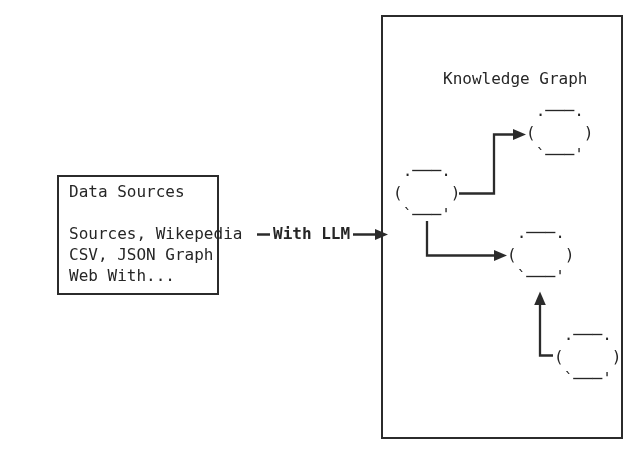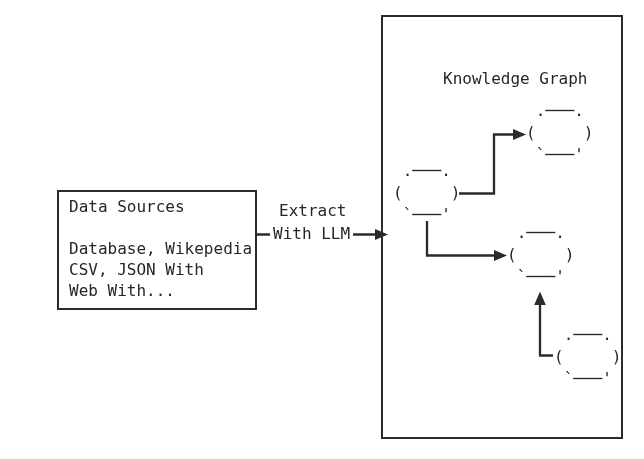--- a/index.html
+++ b/index.html
@@ -16,34 +16,34 @@
     width: 644px; height: 459px;
     pointer-events: none;
   }
   .box {
     position: absolute;
     box-sizing: border-box;
     border: 2px solid #2b2b2b;
     background: transparent;
   }
   .source-box {
-    left: 57px; top: 190px;
-    width: 200px; height: 120px;
+    left: 57px; top: 175px;
+    width: 162px; height: 120px;
     padding: 4px 0 0 10px;
     font-size: 16px; line-height: 21px;
   }
   .source-box .line { height: 21px; white-space: pre; }
   .graph-box {
     left: 381px; top: 15px;
     width: 242px; height: 424px;
   }
   .label { position: absolute; font-size: 16px; line-height: 22px; white-space: pre; }
   .kg-title { left: 443px; top: 24px; }
   .extract-l1 { left: 279px; top: 200px; }
-  .extract-l2 { left: 270px; top: 223px; background: #ffffff; padding: 0 3px; }
+  .extract-l2 { left: 270px; top: 223px; background: #ffffff; padding: 0 3px; font-weight: bold; }
   .node { position: absolute; font-size: 16px; }
   .node .nl { height: 22px; line-height: 22px; white-space: pre; }
   .node-a { left: 393px; top: 160px; }
   .node-b { left: 526px; top: 100px; }
   .node-c { left: 507px; top: 222px; }
   .node-d { left: 554px; top: 324px; }
   .edge { fill: none; stroke: #2b2b2b; stroke-width: 2.3px; stroke-linejoin: miter; }
   .head { fill: #2b2b2b; stroke: none; }
 </style>
 </head>
@@ -62,26 +62,25 @@
     <path class="edge" d="M 427 221 V 255.5 H 494"></path>
     <polygon class="head" points="507,255.5 494,250 494,261"></polygon>
 
     <path class="edge" d="M 553 355.5 H 540 V 304"></path>
     <polygon class="head" points="540,291.5 534.2,305 545.8,305"></polygon>
   </svg>
 
   <div class="box source-box">
     <div class="line">Data Sources</div>
     <div class="line"></div>
-    <div class="line">Database, Wikepedia</div>
-    <div class="line">CSV, JSON With</div>
+    <div class="line">Sources, Wikepedia</div>
+    <div class="line">CSV, JSON Graph</div>
     <div class="line">Web With...</div>
   </div>
 
-  <div class="label extract-l1">Extract</div>
   <div class="label extract-l2">With LLM</div>
 
   <div class="box graph-box"></div>
 
   <div class="label kg-title">
     <div>Knowledge Graph</div>
   </div>
 
   <div class="node node-a">
     <div class="nl"> .───.</div>

